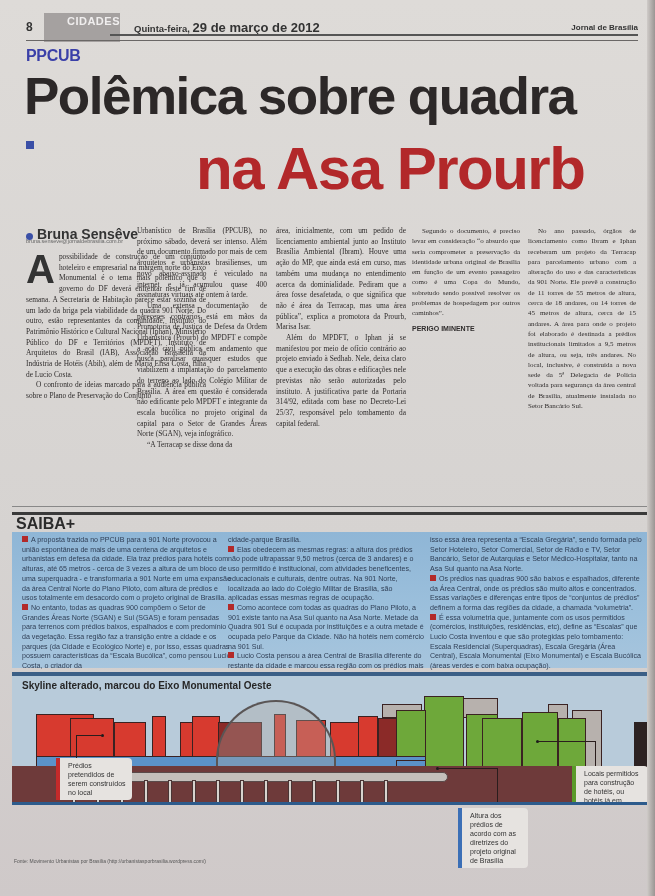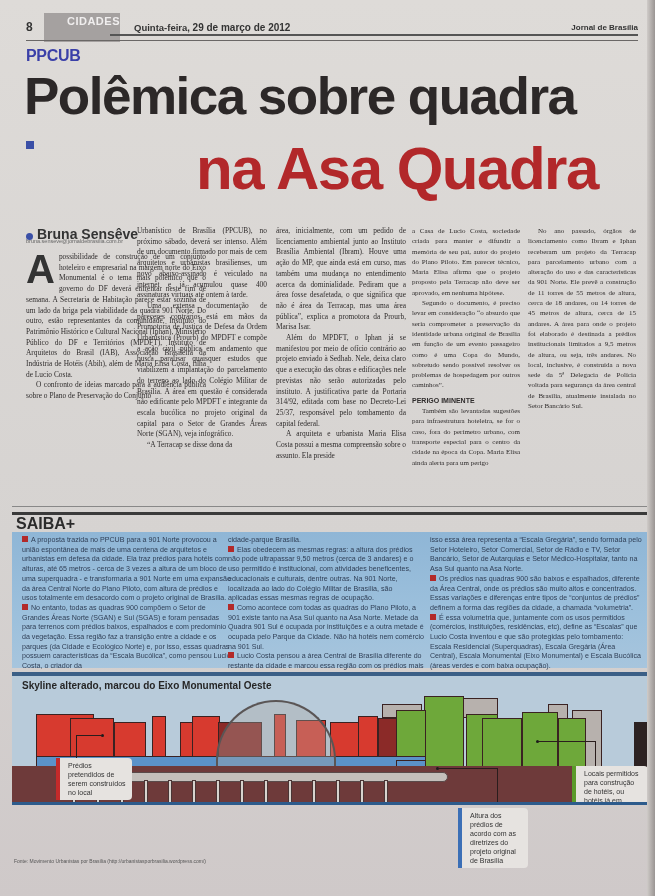--- a/index.html
+++ b/index.html
@@ -5,21 +5,21 @@
 *{box-sizing:border-box;margin:0;padding:0}
 html,body{width:655px;height:896px;overflow:hidden;background:#d9d6d3}
 body{font-family:"Liberation Serif",serif;color:#2a2a2a;position:relative}
 .page{position:absolute;left:0;top:0;width:655px;height:896px;background:linear-gradient(180deg,#dedbd8 0%,#d6d3d1 60%,#cfc9c9 100%)}
 .rightedge{position:absolute;right:0;top:0;width:8px;height:896px;background:linear-gradient(90deg,#cfcbc8,#9a9593)}
 
 .hdr{position:absolute;left:26px;top:18px;width:612px;height:18px;display:flex;align-items:center;font-family:"Liberation Sans",sans-serif;font-weight:bold}
 .pnum{width:18px;font-size:12px;color:#333}
 .sect{width:76px;height:29px;background:#a5a1a0;color:#f0eeee;font-size:11px;letter-spacing:.5px;text-align:right;line-height:16px}
 .date{margin-left:14px;font-size:9.5px;color:#333}
-.date span{font-size:10px}
+.date span{font-size:13px}
 .paper{margin-left:auto;font-size:8px;color:#333}
 .hrule{position:absolute;left:26px;top:40px;width:612px;height:1px;background:#6a6766}
 .hrule2{position:absolute;left:110px;top:34px;width:528px;height:2px;background:#555}
 .kicker{position:absolute;left:26px;top:47px;font-family:"Liberation Sans",sans-serif;font-weight:bold;font-size:16px;color:#3a3fa8;letter-spacing:-.3px}
 .h1a{position:absolute;left:24px;top:68px;font-family:"Liberation Sans",sans-serif;font-weight:bold;font-size:52px;line-height:56px;color:#2c2828;letter-spacing:-1.5px;transform:scaleX(1.02);transform-origin:left}
 .h1b{position:absolute;left:196px;top:136px;font-family:"Liberation Sans",sans-serif;font-weight:bold;font-size:60px;line-height:66px;color:#b2282a;letter-spacing:-1.5px}
 .deck{position:absolute;left:26px;top:138px;width:170px;font-family:"Liberation Sans",sans-serif;font-weight:bold;font-size:12.5px;line-height:17px;color:#333}
 .sq{display:inline-block;width:8px;height:8px;background:#3a4fa6;margin-right:6px;vertical-align:1px}
 .byline{position:absolute;left:26px;top:226px;font-family:"Liberation Sans",sans-serif;font-weight:bold;font-size:14px;color:#333}
 .dot{display:inline-block;width:7px;height:7px;border-radius:50%;background:#3a4fa6;margin-right:4px;vertical-align:-1px}
@@ -72,49 +72,46 @@
     <span class="pnum">8</span>
     <span class="sect">CIDADES</span>
     <span class="date"><b>Quinta-feira,</b> <span>29 de março de 2012</span></span>
     <span class="paper">Jornal de Brasília</span>
   </div>
   <div class="hrule2"></div>
   <div class="hrule"></div>
 
   <div class="kicker">PPCUB</div>
   <div class="h1a">Polêmica sobre quadra</div>
-  <div class="h1b">na Asa Quadra</div>
+  <div class="h1b">na Asa Prourb</div>
 
   <div class="deck"><span class="sq"></span></div>
 
   <div class="byline"><span class="dot"></span><span>Bruna Sensêve</span></div>
   <div class="email">bruna.senseve@jornaldebrasilia.com.br</div>
 
   <div class="col c1" style="top:252px">
     <p class="noind"><span class="drop">A</span><span>possibilidade de construção de um conjunto hoteleiro e empresarial na margem norte do Eixo Monumental é o tema mais polêmico que o governo do DF deverá enfrentar neste fim de semana. A Secretaria de Habitação parece estar sozinha de um lado da briga pela viabilidade da quadra 901 Norte. Do outro, estão representantes da comunidade, Instituto do Patrimônio Histórico e Cultural Nacional (Iphan), Ministério Público do DF e Territórios (MPDFT), Instituto de Arquitetos do Brasil (IAB), Associação Brasileira da Indústria de Hotéis (Abih), além de Maria Elisa Costa, filha de Lucio Costa.</span></p>
     <p>O confronto de ideias marcado para a audiência pública sobre o Plano de Preservação do Conjunto</p>
   </div>
 
   <div class="col" style="left:137px;top:226px;width:130px">
     <p class="noind">Urbanístico de Brasília (PPCUB), no próximo sábado, deverá ser intenso. Além de um documento firmado por mais de cem arquitetos e urbanistas brasilienses, um novo abaixo-assinado é veiculado na internet e já acumulou quase 400 assinaturas virtuais até ontem à tarde.</p>
     <p>Uma extensa documentação de pareceres contrários está em mãos da Promotoria de Justiça de Defesa da Ordem Urbanística (Prourb) do MPDFT e compõe a ação civil pública em andamento que busca paralisar quaisquer estudos que viabilizem a implantação do parcelamento do terreno ao lado do Colégio Militar de Brasília. A área em questão é considerada não edificante pelo MPDFT e integrante da escala bucólica no projeto original da capital para o Setor de Grandes Áreas Norte (SGAN), veja infográfico.</p>
     <p>“A Terracap se disse dona da</p>
   </div>
 
   <div class="col" style="left:276px;top:226px;width:130px">
     <p class="noind">área, inicialmente, com um pedido de licenciamento ambiental junto ao Instituto Brasília Ambiental (Ibram). Houve uma ação do MP, que ainda está em curso, mas também uma mudança no entendimento acerca da dominialidade. Pediram que a área fosse desafetada, o que significa que não é área da Terracap, mas uma área pública”, explica a promotora da Prourb, Marisa Isar.</p>
     <p>Além do MPDFT, o Iphan já se manifestou por meio de ofício contrário ao projeto enviado à Sedhab. Nele, deixa claro que a execução das obras e edificações nele previstas não serão autorizadas pelo instituto. A justificativa parte da Portaria 314/92, editada com base no Decreto-Lei 25/37, responsável pelo tombamento da capital federal.</p>
-    <p>A arquiteta e urbanista Maria Elisa Costa possui a mesma compreensão sobre o assunto. Ela preside</p>
   </div>
 
   <div class="col" style="left:412px;top:226px;width:108px;font-size:7px;line-height:10.3px">
-    <p class="noind">a Casa de Lucio Costa, sociedade criada para manter e difundir a memória de seu pai, autor do projeto do Plano Piloto. Em parecer técnico, Maria Elisa afirma que o projeto proposto pela Terracap não deve ser aprovado, em nenhuma hipótese.</p>
     <p>Segundo o documento, é preciso levar em consideração “o absurdo que seria comprometer a preservação da identidade urbana original de Brasília em função de um evento passageiro como é uma Copa do Mundo, sobretudo sendo possível resolver os problemas de hospedagem por outros caminhos”.</p>
     <p class="noind" style="font-family:'Liberation Sans',sans-serif;font-weight:bold;margin-top:5px">PERIGO IMINENTE</p>
-    <p>Também são levantadas sugestões para infraestrutura hoteleira, se for o caso, fora do perímetro urbano, com transporte especial para o centro da cidade na época da Copa. Maria Elisa ainda alerta para um perigo</p>
   </div>
 
   <div class="col" style="left:528px;top:226px;width:108px;font-size:7px;line-height:10.3px">
     <p>No ano passado, órgãos de licenciamento como Ibram e Iphan receberam um projeto da Terracap para parcelamento urbano com a alteração do uso e das características da 901 Norte. Ele prevê a construção de 11 torres de 55 metros de altura, cerca de 18 andares, ou 14 torres de 45 metros de altura, cerca de 15 andares. A área para onde o projeto foi elaborado é destinada a prédios institucionais limitados a 9,5 metros de altura, ou seja, três andares. No local, inclusive, é construída a nova sede da 5ª Delegacia de Polícia voltada para segurança da área central de Brasília, atualmente instalada no Setor Bancário Sul.</p>
   </div>
 
   <div class="sbar2"></div>
   <div class="sbar"></div>
   <div class="stitle">SAIBA+</div>
   <div class="sbox">

